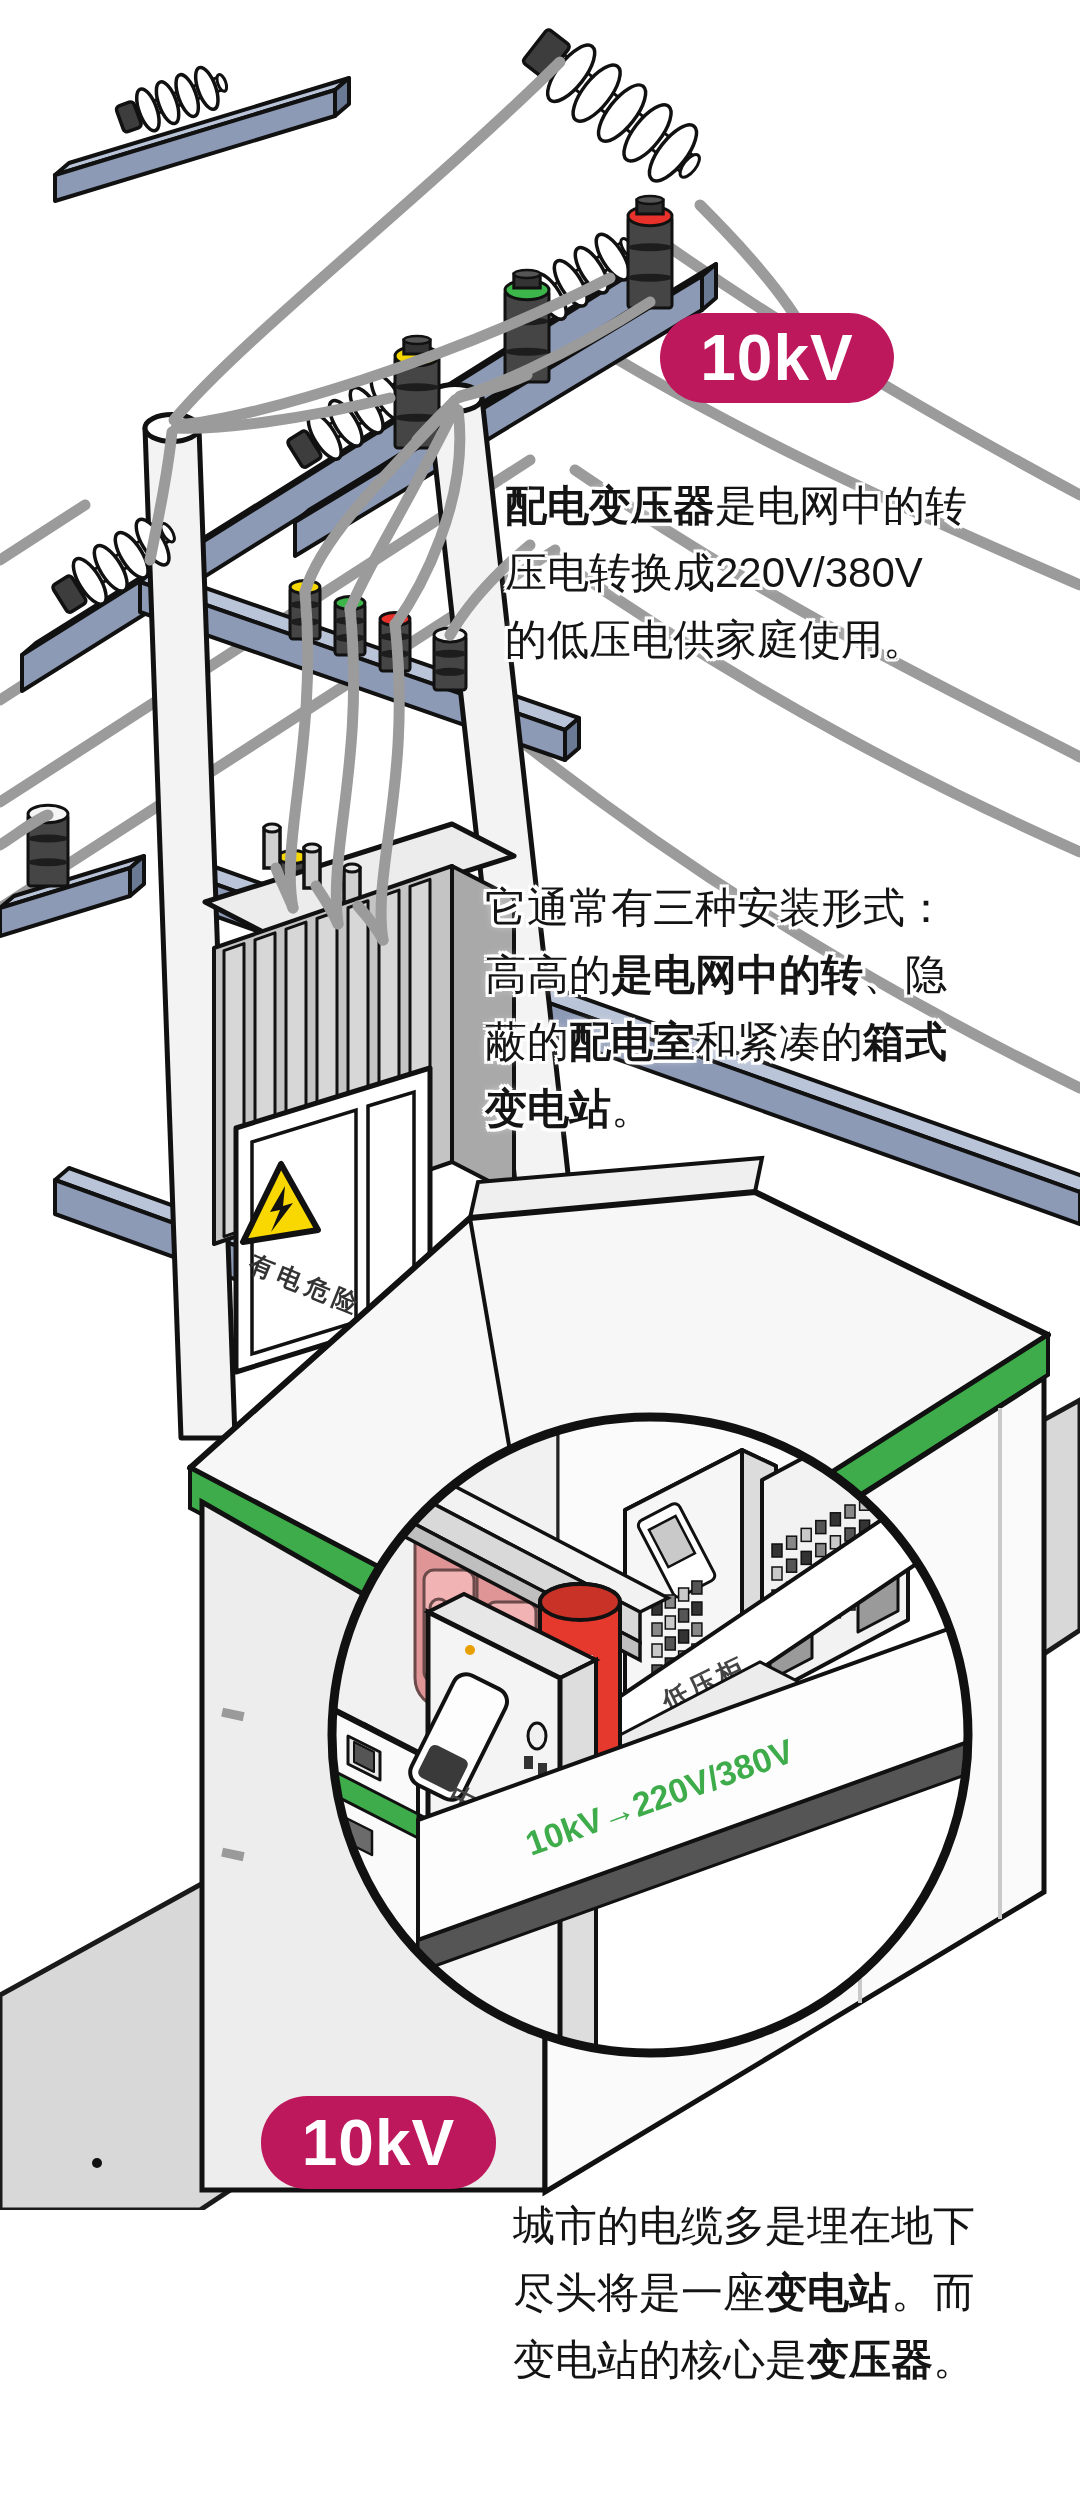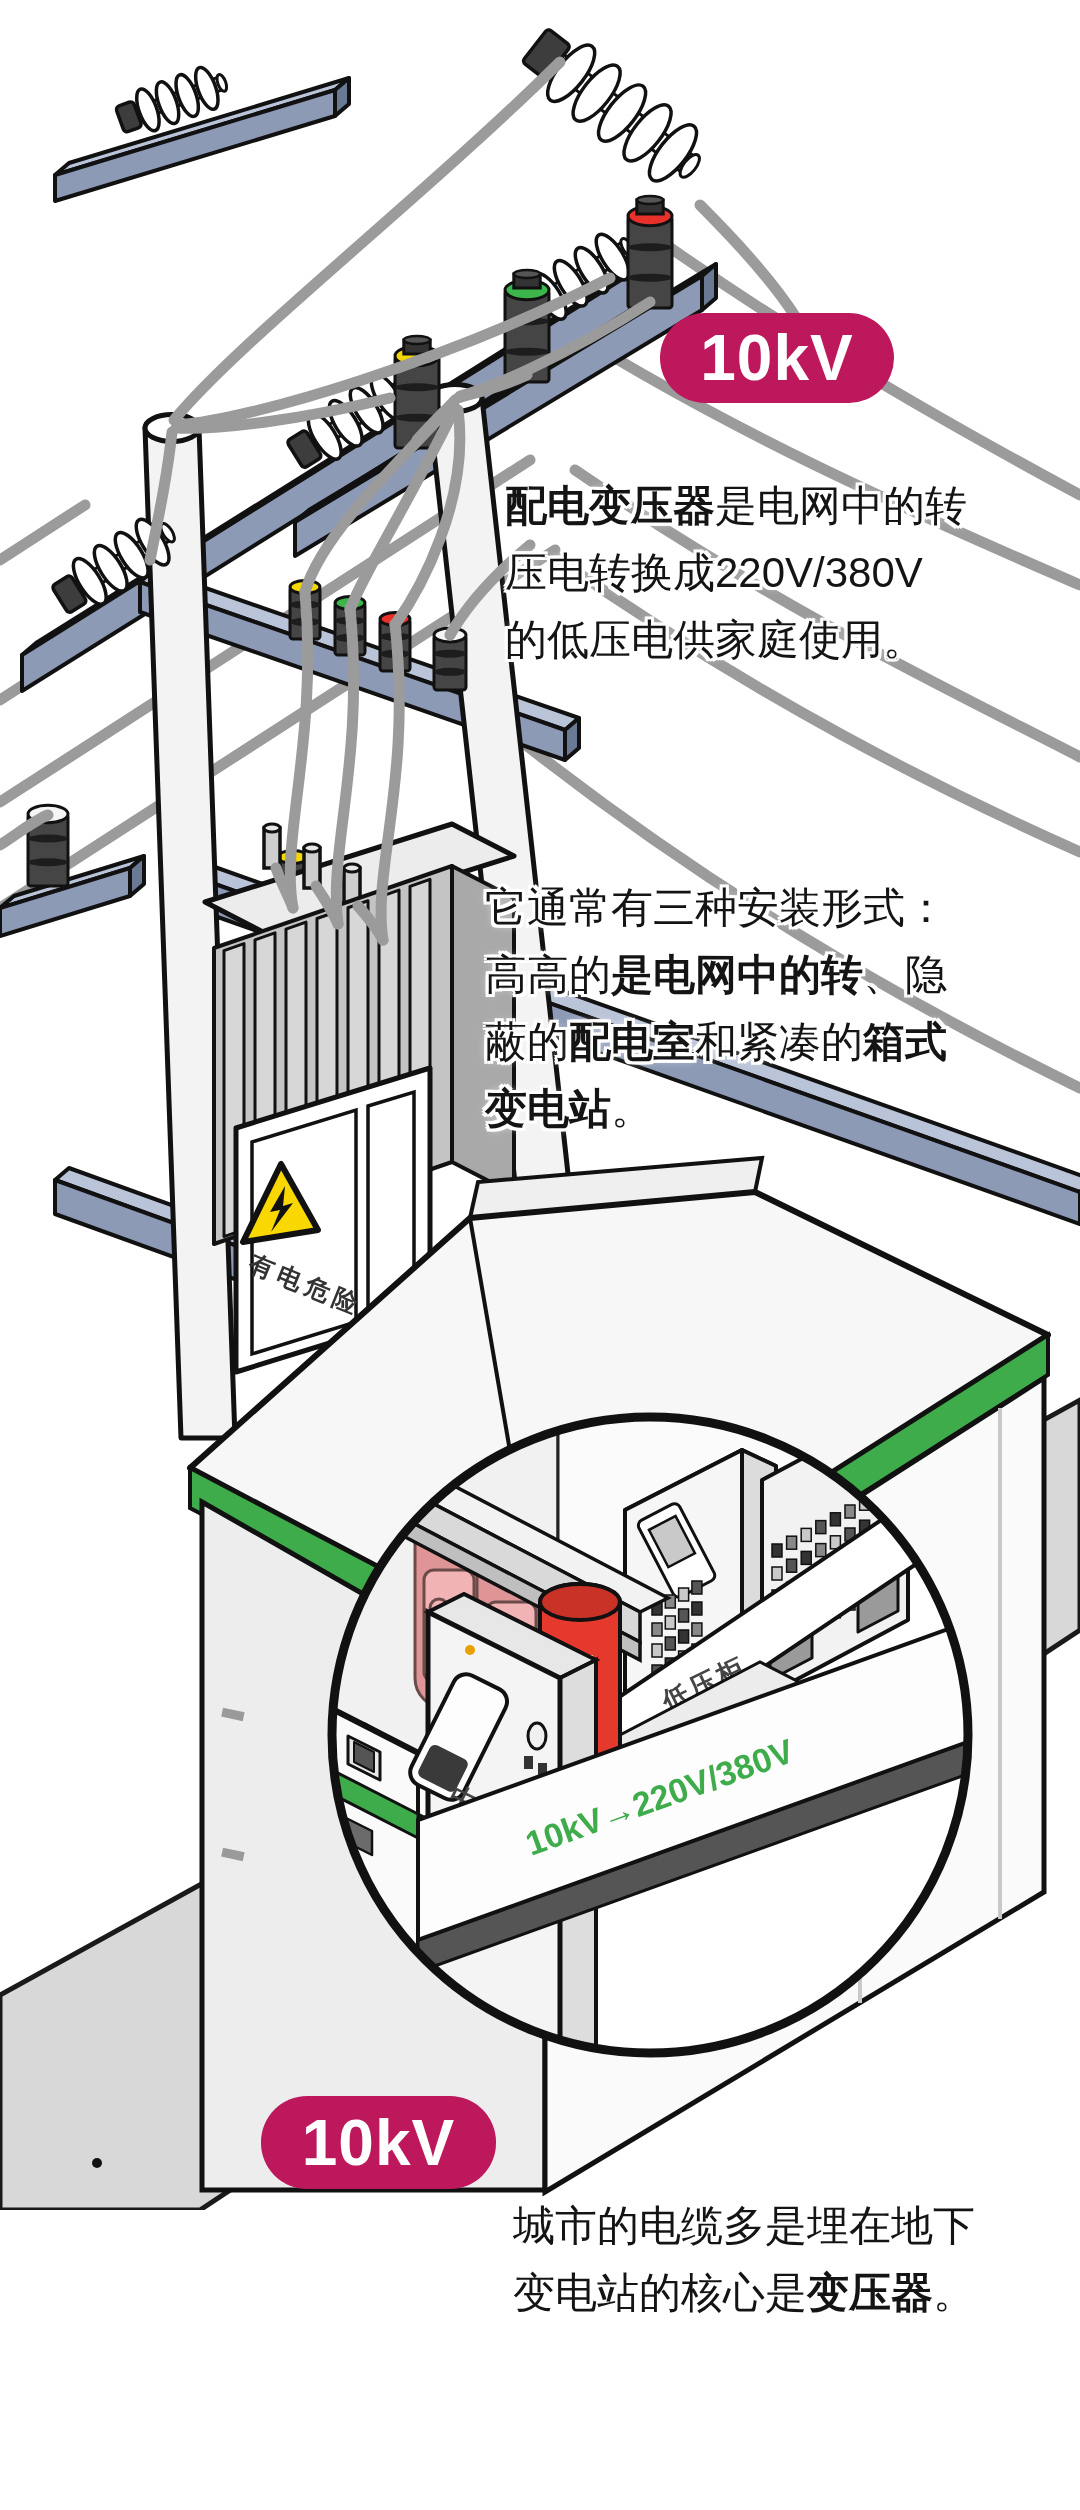--- a/index.html
+++ b/index.html
@@ -403,16 +403,17 @@
 
   <div class="para" style="left:485px;top:874px;">
     <div class="pline"><span class="seg">它通常有三种安装形式：</span></div>
     <div class="pline"><span class="seg">高高的</span><span class="seg b">是电网中的转</span><span class="seg">、隐</span></div>
     <div class="pline"><span class="seg">蔽的</span><span class="seg b">配电室</span><span class="seg">和紧凑的</span><span class="seg b">箱式</span></div>
     <div class="pline"><span class="seg b">变电站</span><span class="seg">。</span></div>
   </div>
 
   <div class="para" style="left:513px;top:2192px;">
     <div class="pline"><span class="seg">城市的电缆多是埋在地下</span></div>
+    <div class="pline"><span class="seg">尽头将是一座</span><span class="seg b">变电站</span><span class="seg">。而</span></div>
     <div class="pline"><span class="seg">变电站的核心是</span><span class="seg b">变压器</span><span class="seg">。</span></div>
   </div>
 
 </div>
 
 </body></html>

